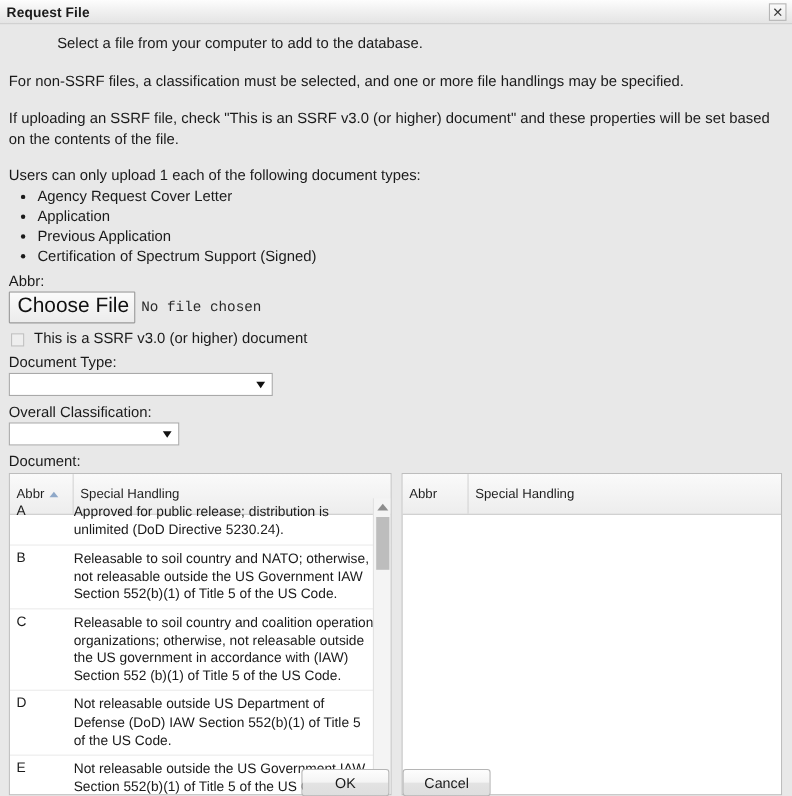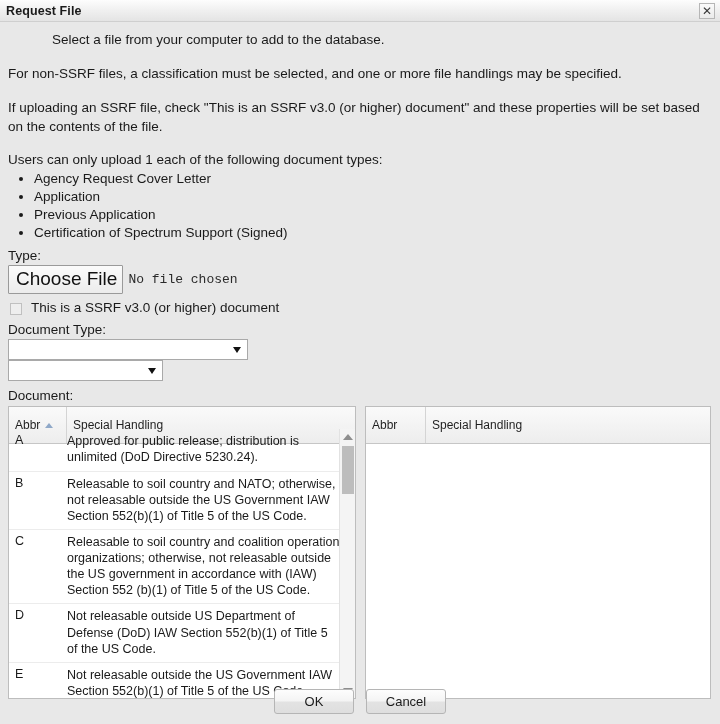--- a/index.html
+++ b/index.html
@@ -277,21 +277,21 @@
   }
 
   
   .footer {
     position: absolute;
     left: 0;
     right: 0;
     bottom: 0;
     height: 46px;
     display: flex;
-    align-items: center;
+    align-items: flex-end;
     justify-content: center;
     gap: 12px;
   }
   .btn {
     width: 80px;
     height: 25px;
     border: 1px solid #b5b5b5;
     border-radius: 3px;
     background: linear-gradient(to bottom, #fdfdfd 0%, #f4f4f4 48%, #e3e3e3 52%, #dedede 100%);
     font-size: 13px;
@@ -318,36 +318,37 @@
   <p class="para p3">If uploading an SSRF file, check "This is an SSRF v3.0 (or higher) document" and these properties will be set based on the contents of the file.</p>
   <p class="para p4">Users can only upload 1 each of the following document types:</p>
 
   <ul class="doctypes">
     <li>Agency Request Cover Letter</li>
     <li>Application</li>
     <li>Previous Application</li>
     <li>Certification of Spectrum Support (Signed)</li>
   </ul>
 
-  <div class="field-label">Type:</div>
+  <div class="field-label">Abbr:</div>
   <div class="file-row">
     <button class="choose-file">Choose File</button>
     <span class="file-status">No file chosen</span>
   </div>
 
   <div class="chk-row">
     <span class="chk-box"></span>
     <span class="chk-label">This is a SSRF v3.0 (or higher) document</span>
   </div>
 
   <div class="field-label">Document Type:</div>
   <div class="sel sel-doc">
     <span class="sel-arrow"></span>
   </div>
 
+  <div class="field-label">Overall Classification:</div>
   <div class="sel sel-cls">
     <span class="sel-arrow"></span>
   </div>
 
   <div class="field-label">Document:</div>
 
   <div class="tables">
 
     <div class="tablebox left">
       <div class="thead">

